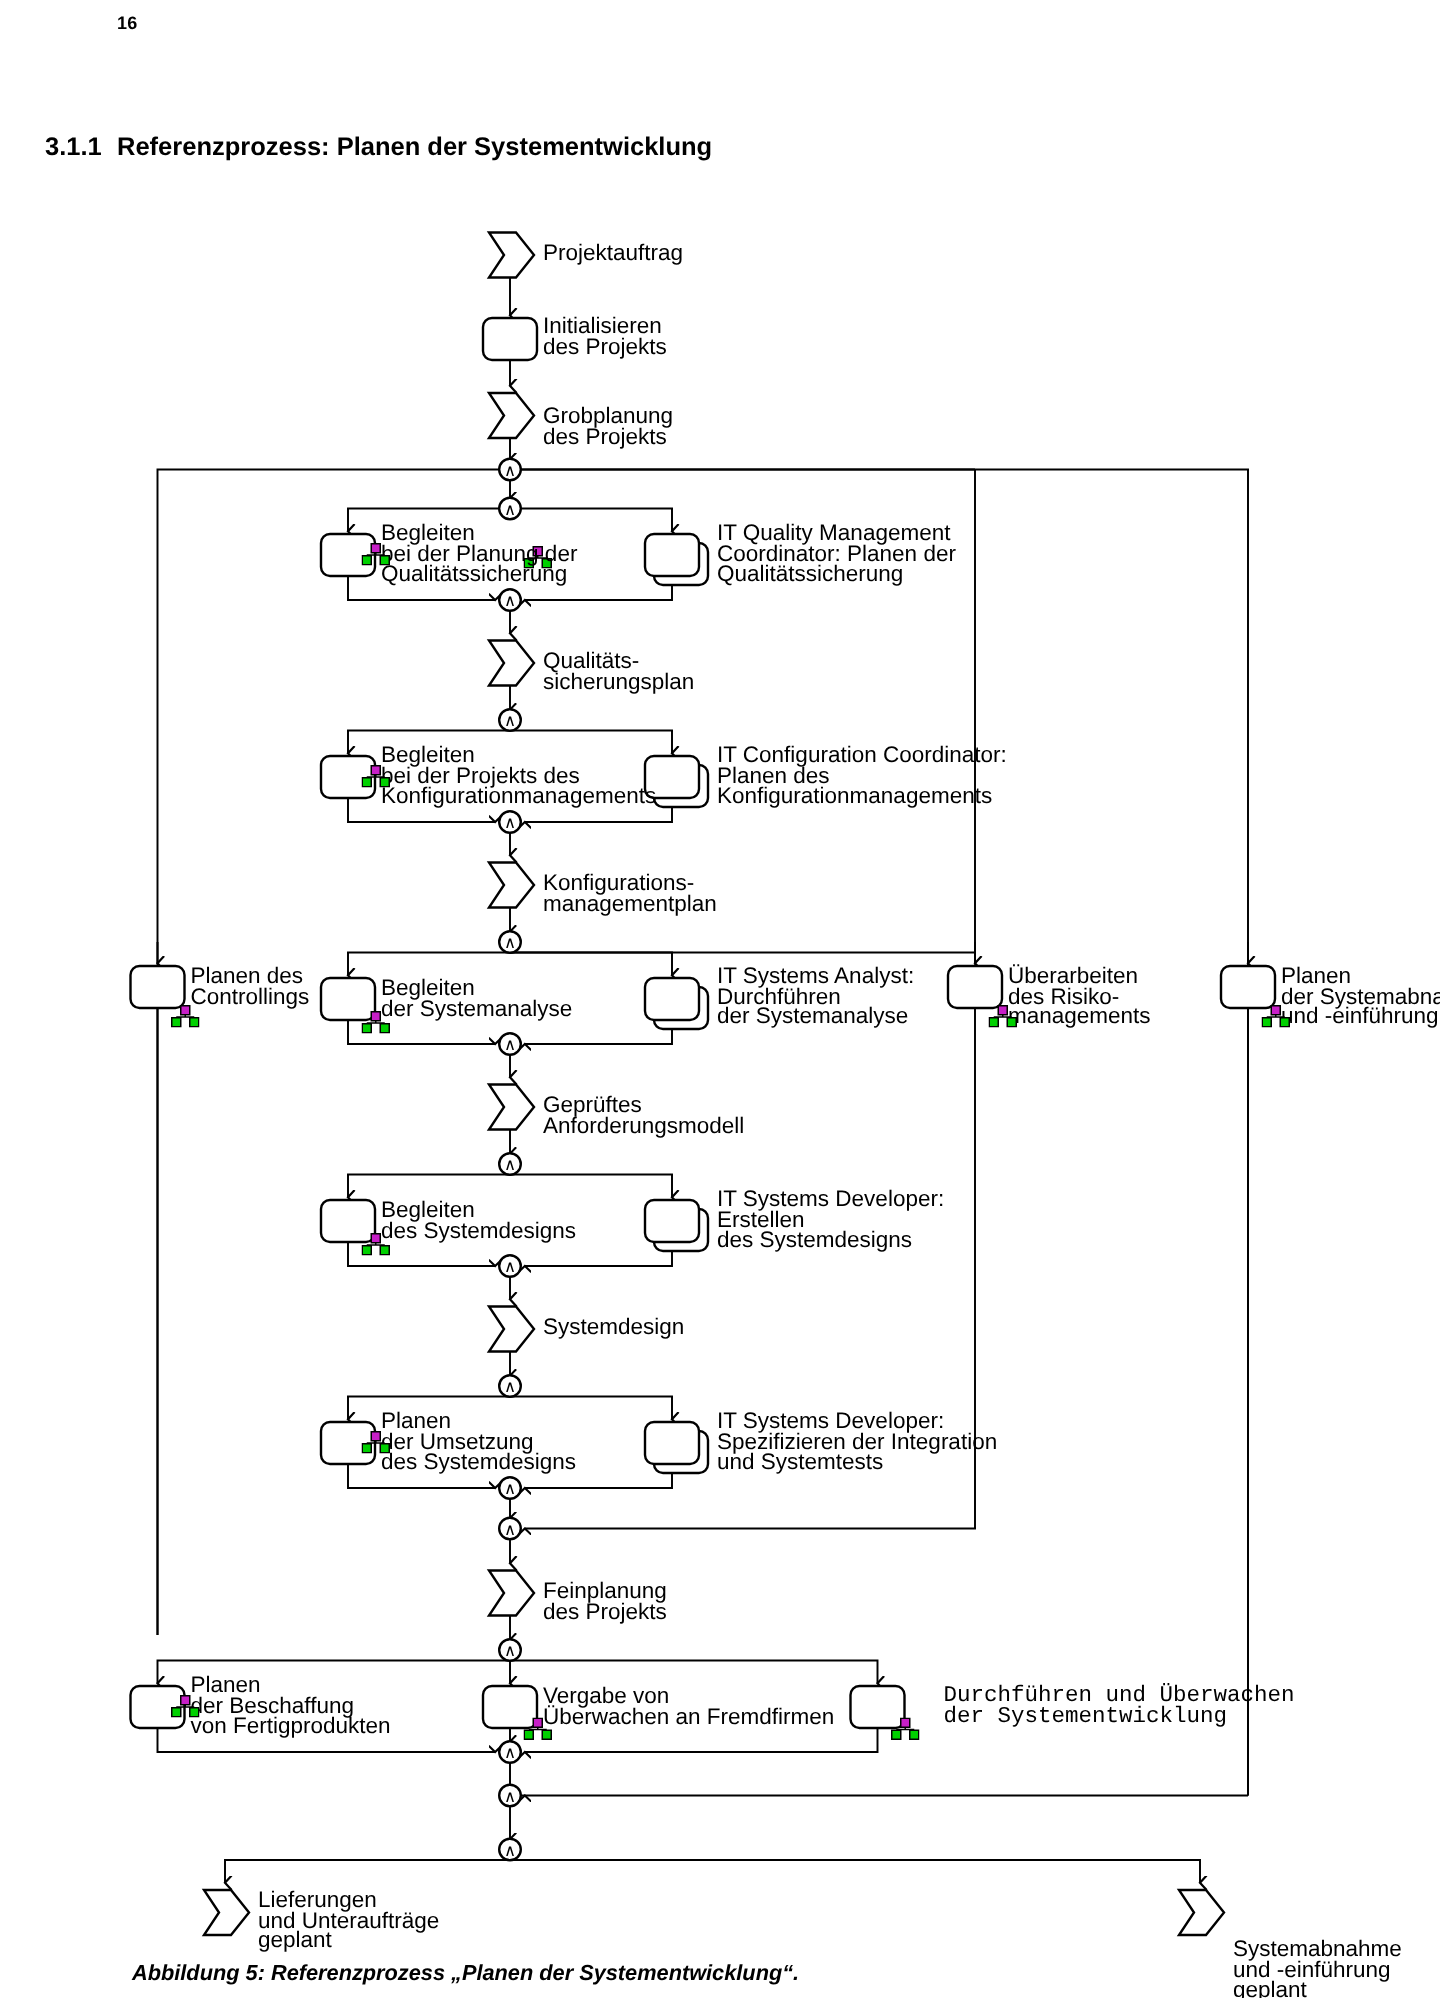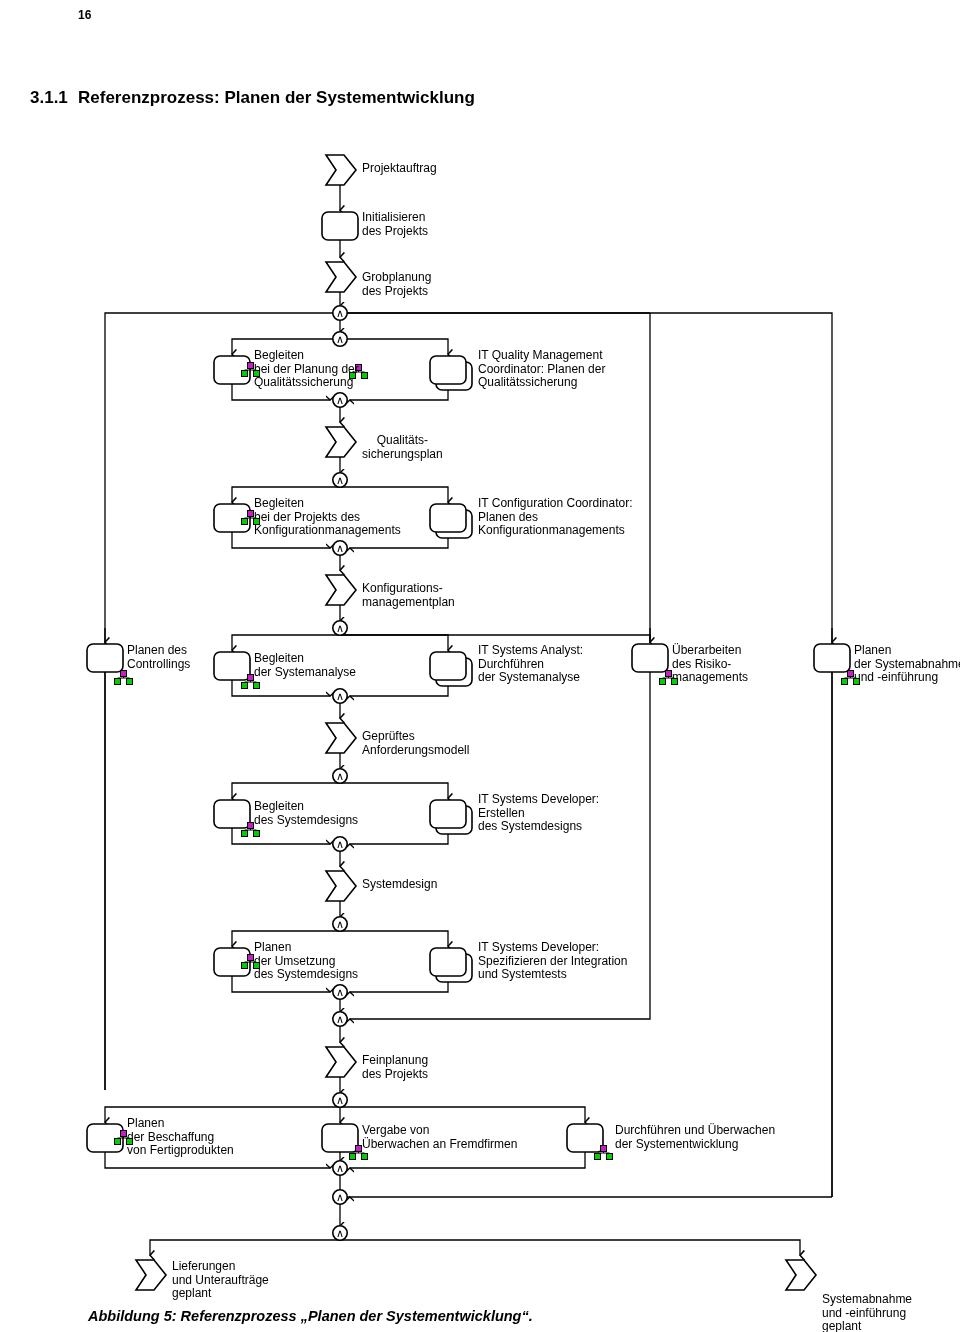--- a/index.html
+++ b/index.html
@@ -21,21 +21,21 @@
   #heading .txt { position:absolute; left:48px; top:0; white-space:nowrap; }
   #caption {
     position:absolute; left:88px; top:1308px;
     font-size:14.5px; font-style:italic; font-weight:bold;
     white-space:nowrap;
   }
   #diagram { position:absolute; left:0; top:130px; width:960px; height:1170px; }
   #diagram svg { position:absolute; left:0; top:0; }
 
   .lbl {
-    position:absolute; font-size:12px; line-height:13.6px;
+    position:absolute; font-size:15px; line-height:13.6px;
     white-space:pre; color:#000;
   }
   .icon { position:absolute; width:19px; height:15px; }
 </style>
 </head>
 <body>
 
 <div id="page-num">16</div>
 
 <div id="heading">
@@ -264,21 +264,21 @@
       <svg width="19" height="15" viewBox="0 0 19 15">
         <rect x="6.5" y="0.5" width="6" height="6" fill="#c71fc7" stroke="#000000" stroke-width="1"></rect>
         <rect x="0.5" y="8.5" width="6" height="6" fill="#00d000" stroke="#000000" stroke-width="1"></rect>
         <rect x="12.5" y="8.5" width="6" height="6" fill="#00d000" stroke="#000000" stroke-width="1"></rect>
         <path d="M9.5,6.5 L9.5,8 M3.5,8 L15.5,8" stroke="#000000" stroke-width="1"></path>
       </svg>
     </div>
 
   <div class="lbl" style="left:478px; top:219px;"><span>IT Quality Management</span><br><span>Coordinator: Planen der</span><br><span>Qualitätssicherung</span></div>
 
-  <div class="lbl" style="left:362px; top:304px;text-align:center;"><span>Qualitäts-</span><br><span>sicherungsplan</span></div>
+  <div class="lbl" style="left:362px; top:304px;"><span>Qualitäts-</span><br><span>sicherungsplan</span></div>
 
   <div class="lbl" style="left:254px; top:367px;"><span>Begleiten</span><br><span>bei der Projekts des</span><br><span>Konfigurationmanagements</span></div>
   <div class="icon" style="left:241px; top:380px;">
       <svg width="19" height="15" viewBox="0 0 19 15">
         <rect x="6.5" y="0.5" width="6" height="6" fill="#c71fc7" stroke="#000000" stroke-width="1"></rect>
         <rect x="0.5" y="8.5" width="6" height="6" fill="#00d000" stroke="#000000" stroke-width="1"></rect>
         <rect x="12.5" y="8.5" width="6" height="6" fill="#00d000" stroke="#000000" stroke-width="1"></rect>
         <path d="M9.5,6.5 L9.5,8 M3.5,8 L15.5,8" stroke="#000000" stroke-width="1"></path>
       </svg>
     </div>
@@ -372,21 +372,21 @@
   <div class="lbl" style="left:362px; top:994px;"><span>Vergabe von</span><br><span>Überwachen an Fremdfirmen</span></div>
   <div class="icon" style="left:349px; top:1015px;">
       <svg width="19" height="15" viewBox="0 0 19 15">
         <rect x="6.5" y="0.5" width="6" height="6" fill="#c71fc7" stroke="#000000" stroke-width="1"></rect>
         <rect x="0.5" y="8.5" width="6" height="6" fill="#00d000" stroke="#000000" stroke-width="1"></rect>
         <rect x="12.5" y="8.5" width="6" height="6" fill="#00d000" stroke="#000000" stroke-width="1"></rect>
         <path d="M9.5,6.5 L9.5,8 M3.5,8 L15.5,8" stroke="#000000" stroke-width="1"></path>
       </svg>
     </div>
 
-  <div class="lbl" style="left:615px; top:994px;"><span>Durchführen und Überwachen</span><br><span>der Systementwicklung</span></div>
+  <div class="lbl" style="left:629px; top:994px;font-family:Liberation Mono, monospace;"><span>Durchführen und Überwachen</span><br><span>der Systementwicklung</span></div>
   <div class="icon" style="left:594px; top:1015px;">
       <svg width="19" height="15" viewBox="0 0 19 15">
         <rect x="6.5" y="0.5" width="6" height="6" fill="#c71fc7" stroke="#000000" stroke-width="1"></rect>
         <rect x="0.5" y="8.5" width="6" height="6" fill="#00d000" stroke="#000000" stroke-width="1"></rect>
         <rect x="12.5" y="8.5" width="6" height="6" fill="#00d000" stroke="#000000" stroke-width="1"></rect>
         <path d="M9.5,6.5 L9.5,8 M3.5,8 L15.5,8" stroke="#000000" stroke-width="1"></path>
       </svg>
     </div>
 
   <div class="lbl" style="left:172px; top:1130px;"><span>Lieferungen</span><br><span>und Unteraufträge</span><br><span>geplant</span></div>

